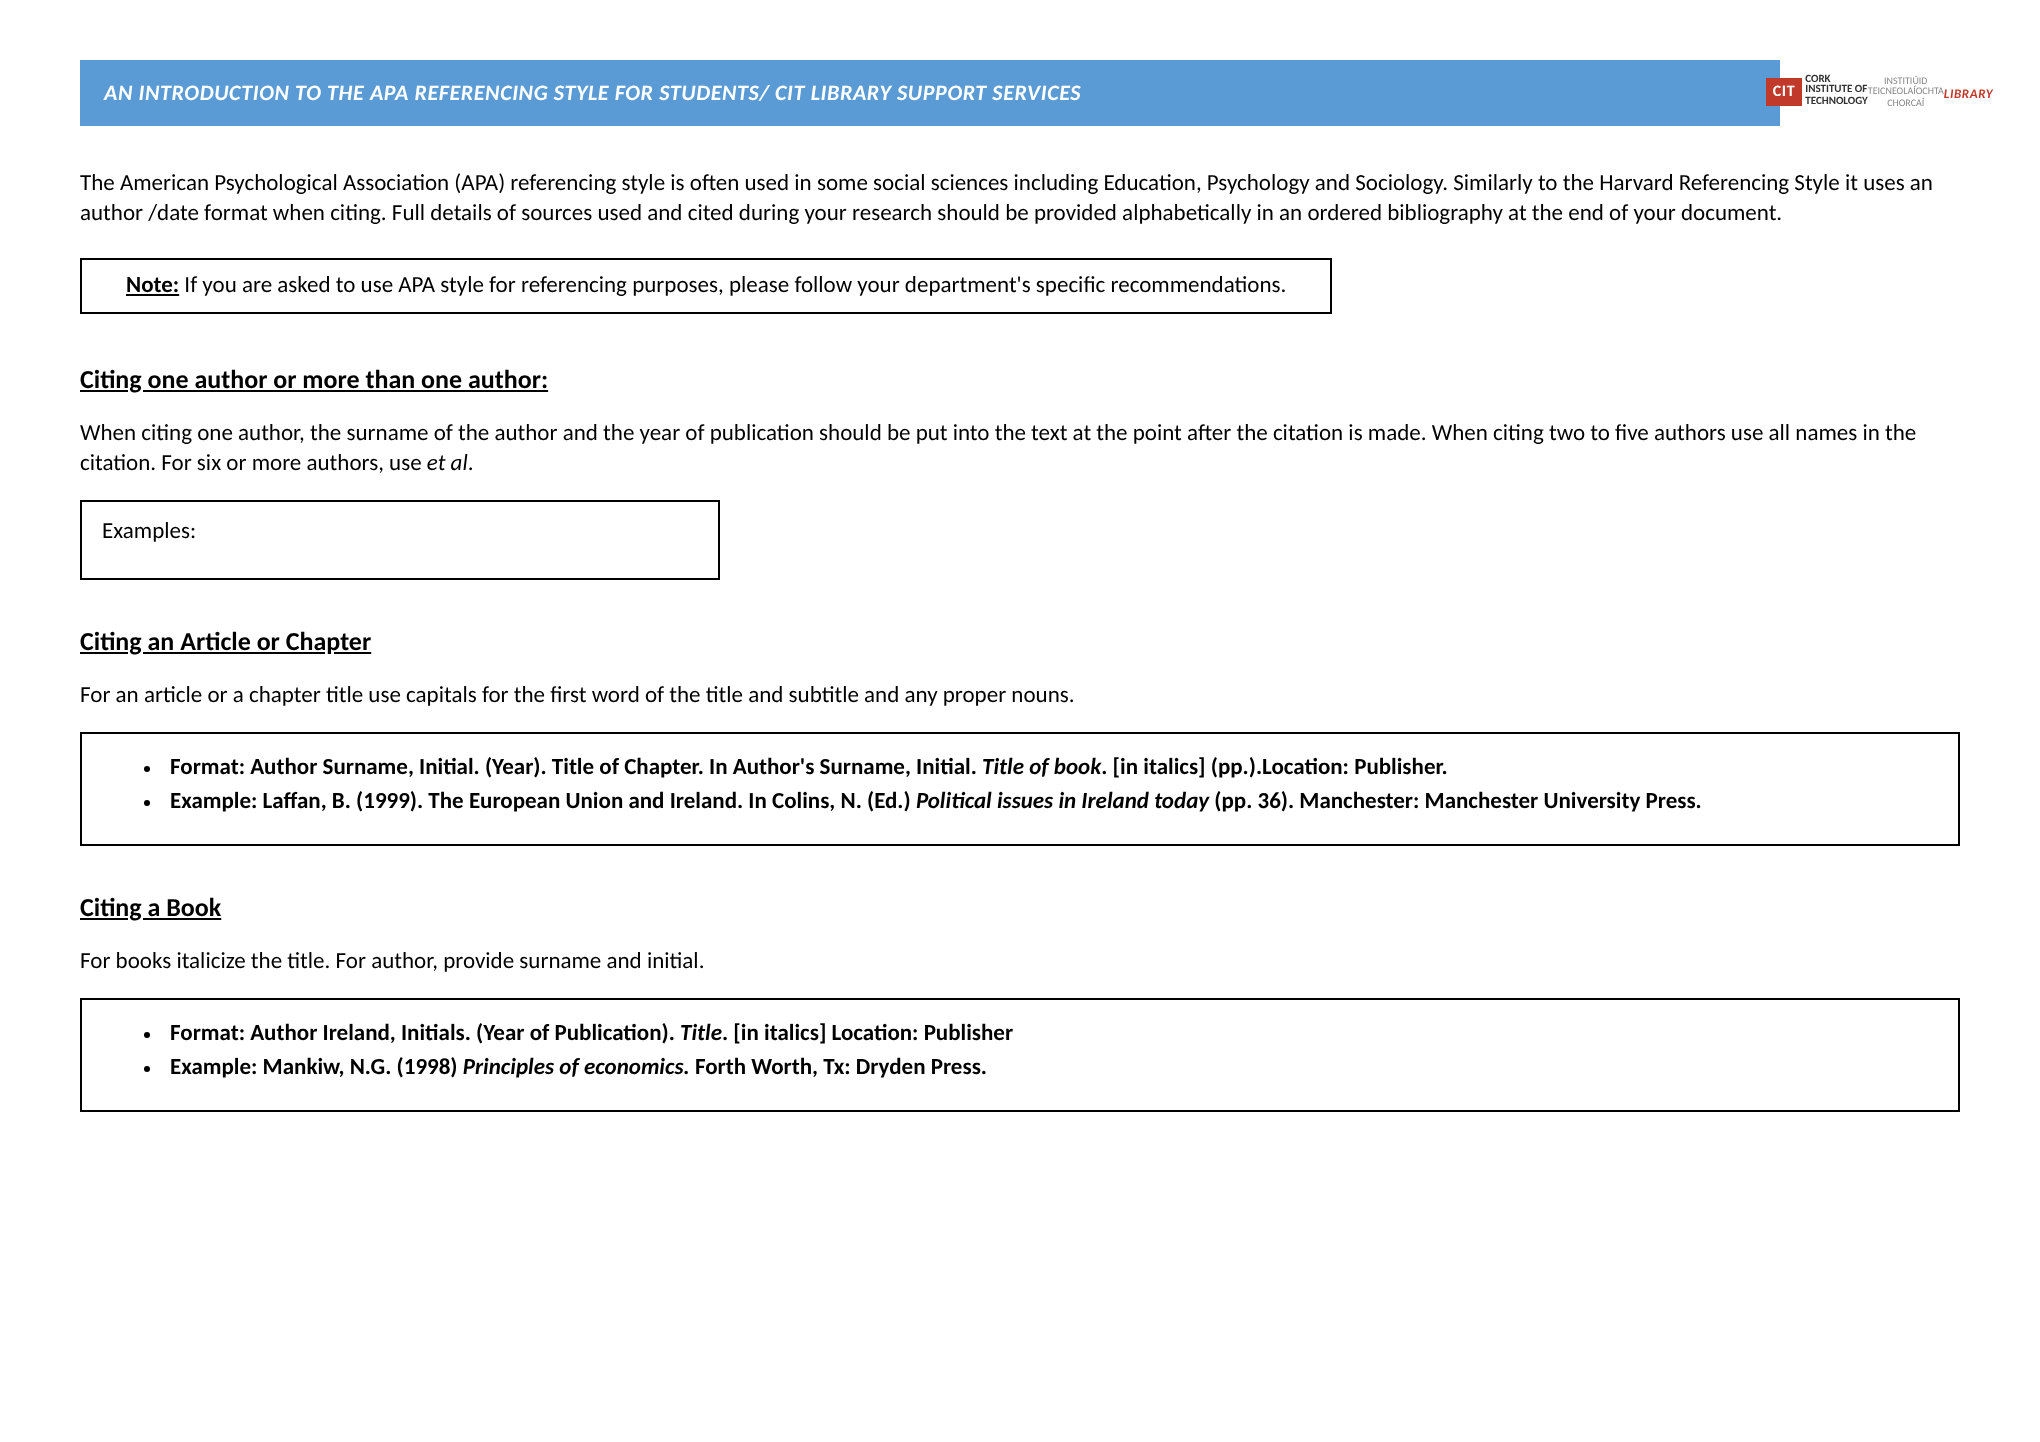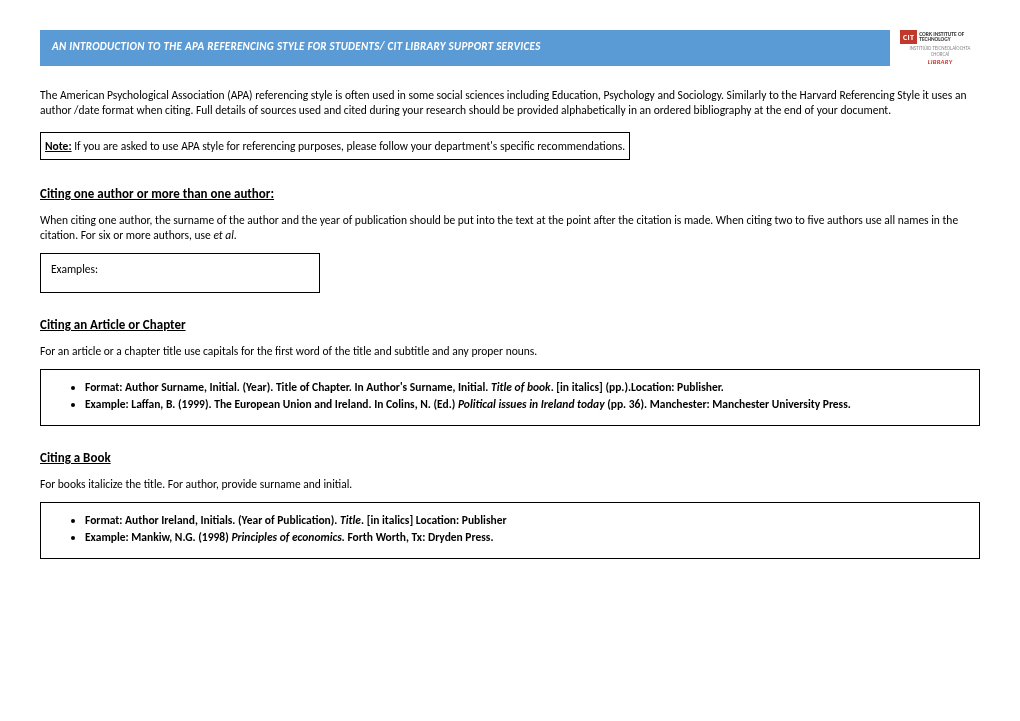--- a/index.html
+++ b/index.html
@@ -23,21 +23,20 @@
       color: #fff;
       font-style: italic;
       font-weight: bold;
       font-size: 11px;
       padding: 10px 12px;
       letter-spacing: 0.3px;
     }
     .logo-block {
       width: 80px;
       display: flex;
-      flex-direction: column;
       align-items: center;
       justify-content: center;
       font-size: 6.5px;
       color: #333;
       text-align: center;
     }
     .logo-top {
       display: flex;
       align-items: center;
       gap: 2px;
@@ -71,21 +70,21 @@
       margin-top: 1px;
       letter-spacing: 0.3px;
       font-style: italic;
     }
     .body-text {
       margin-bottom: 10px;
       line-height: 1.3;
     }
     .note-box {
       border: 1px solid #000;
-      padding: 6px 4px;
+      padding: 6px 22px;
       margin-top: 4px;
       margin-bottom: 26px;
       display: inline-block;
       width: auto;
     }
     .note-box .note-label {
       font-weight: bold;
       text-decoration: underline;
     }
     .section-heading {
@@ -104,21 +103,21 @@
       margin-bottom: 8px;
     }
     .box ul, .format-box ul {
       list-style: disc;
       padding-left: 34px;
     }
     .box li, .format-box li {
       margin: 2px 0;
       line-height: 1.35;
     }
-    .narrow-box { width: 280px; }
+    .narrow-box { width: 320px; }
     .format-box {
       border: 1px solid #000;
       padding: 8px 10px 10px 10px;
       margin-top: 10px;
       margin-bottom: 24px;
       font-weight: bold;
     }
     .italic { font-style: italic; }
   </style>
 </head>

